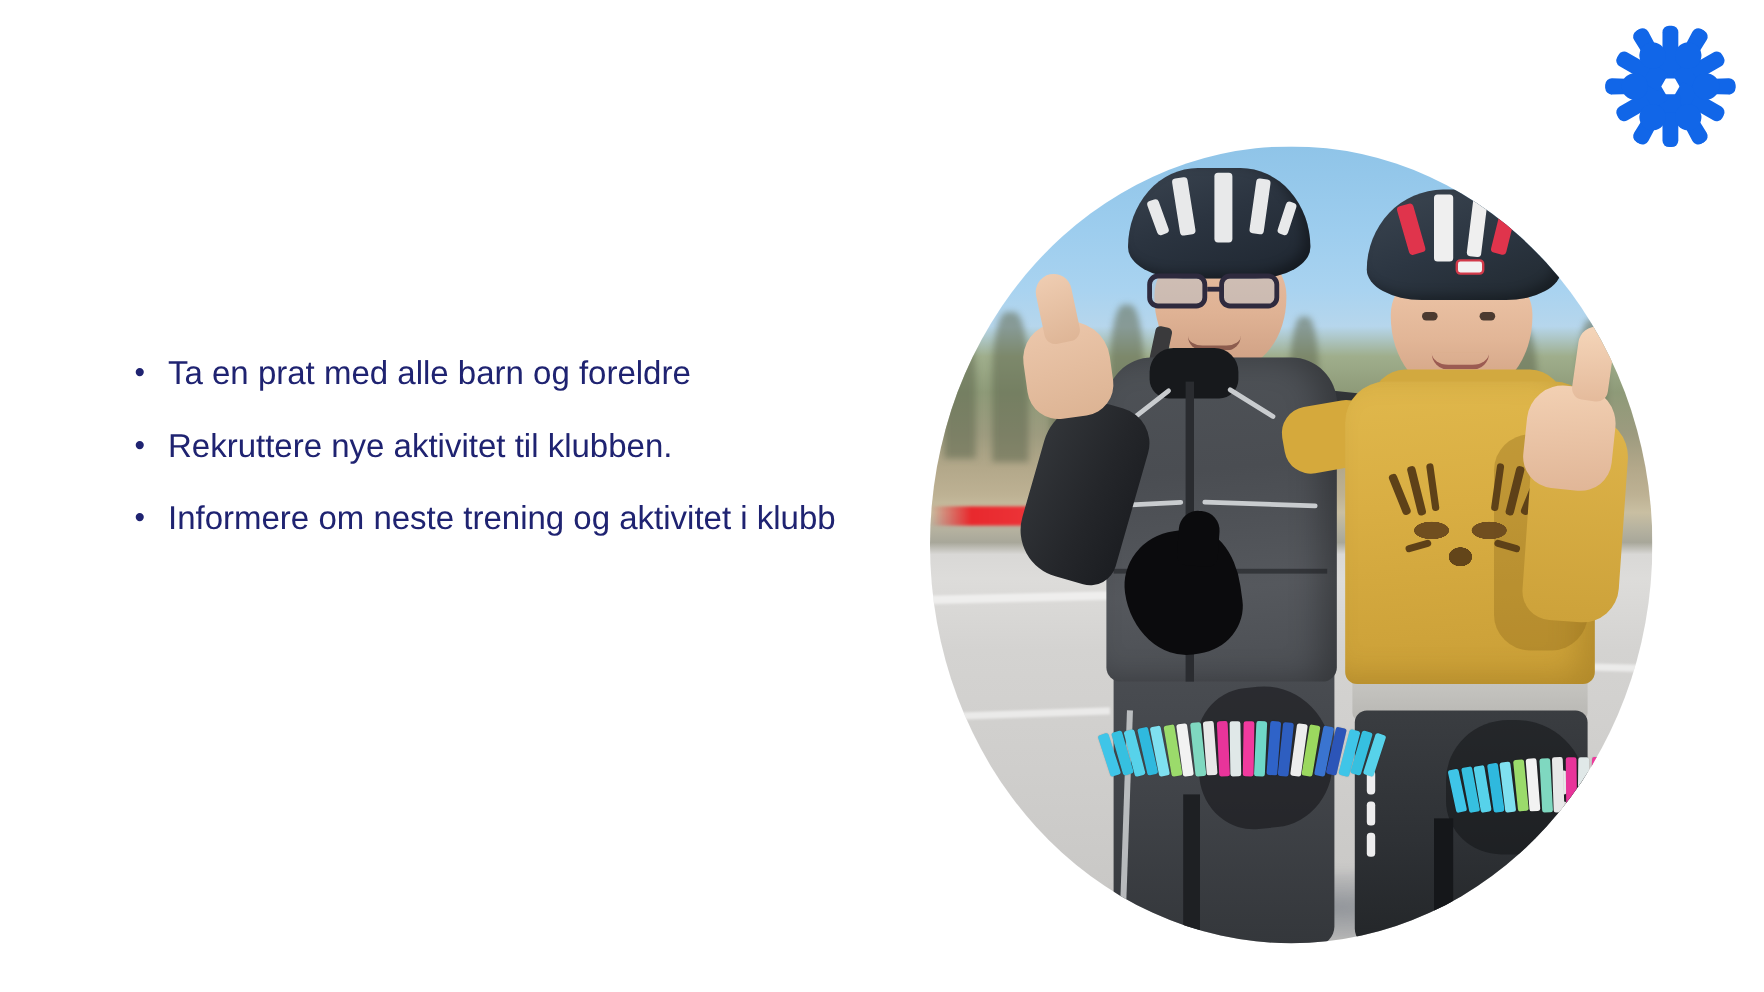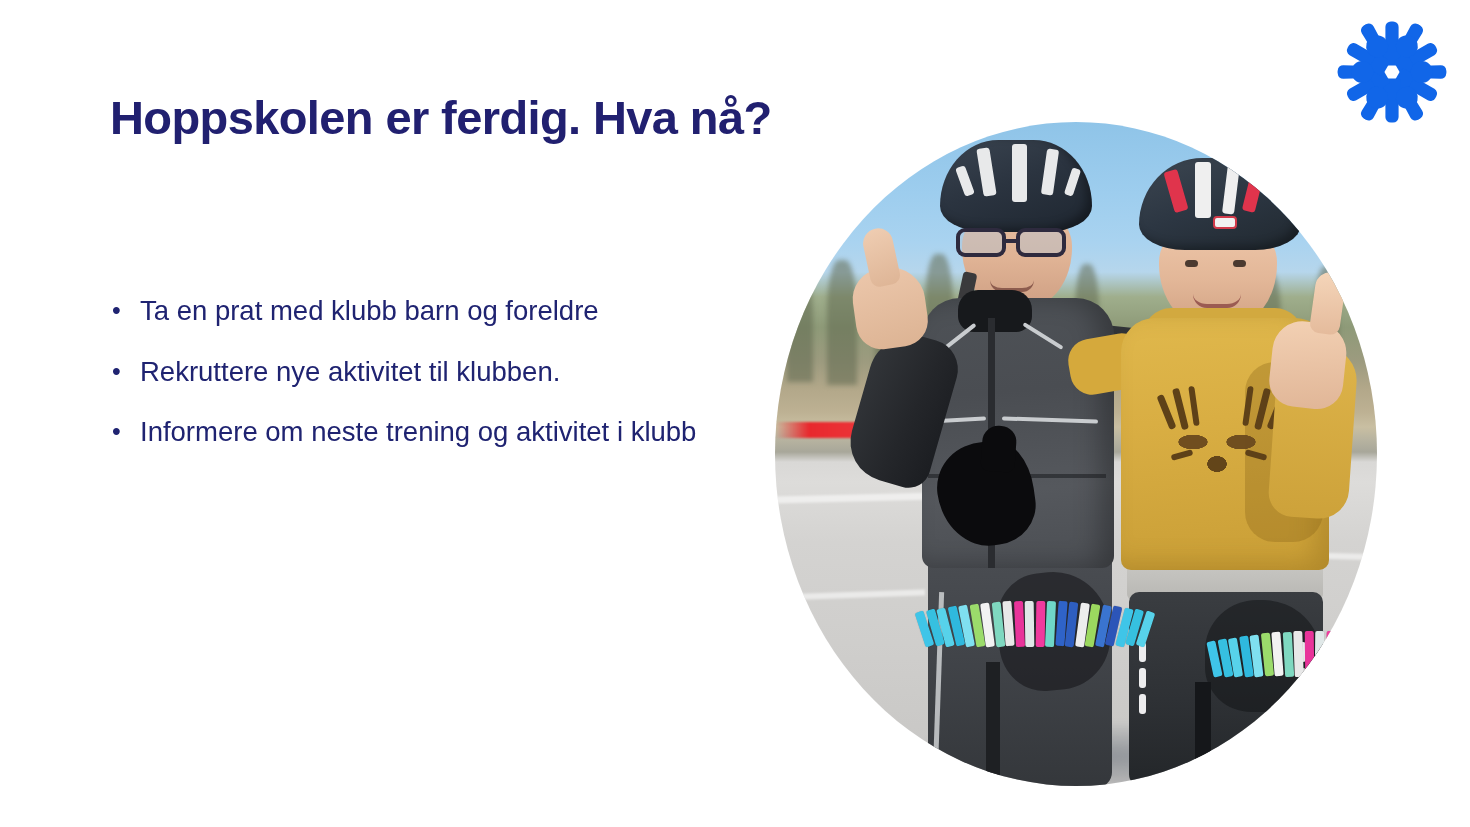--- a/index.html
+++ b/index.html
@@ -376,27 +376,26 @@
     position:absolute; left:150px; top:604px; width:370px; height:60px;
     background:radial-gradient(ellipse at center, rgba(70,80,95,0.42) 0%, rgba(70,80,95,0.10) 65%, transparent 80%);
     filter:blur(4px);
   }
 </style>
 </head>
 <body>
 
 <div class="slide">
 
-  <div class="title">Hoppskolen er ferdig. Hva nå?</div>
 
   <div class="bullets">
 
     <div class="bullet-row">
       <span class="bullet-dot">•</span>
-      <span class="bullet-text">Ta en prat med klubb barn og foreldre</span>
+      <span class="bullet-text">Ta en prat med alle barn og foreldre</span>
     </div>
 
     <div class="bullet-row">
       <span class="bullet-dot">•</span>
       <span class="bullet-text">Rekruttere nye aktivitet til klubben.</span>
     </div>
 
     <div class="bullet-row">
       <span class="bullet-dot">•</span>
       <span class="bullet-text">Informere om neste trening og aktivitet i klubb</span>

